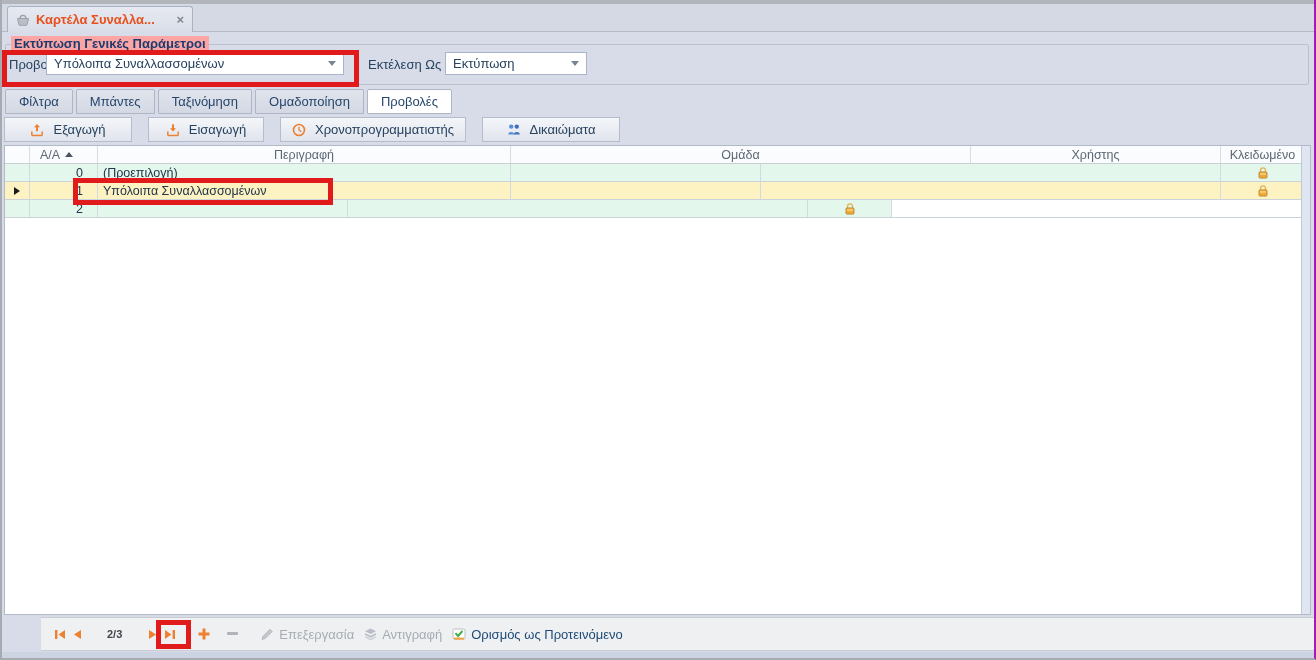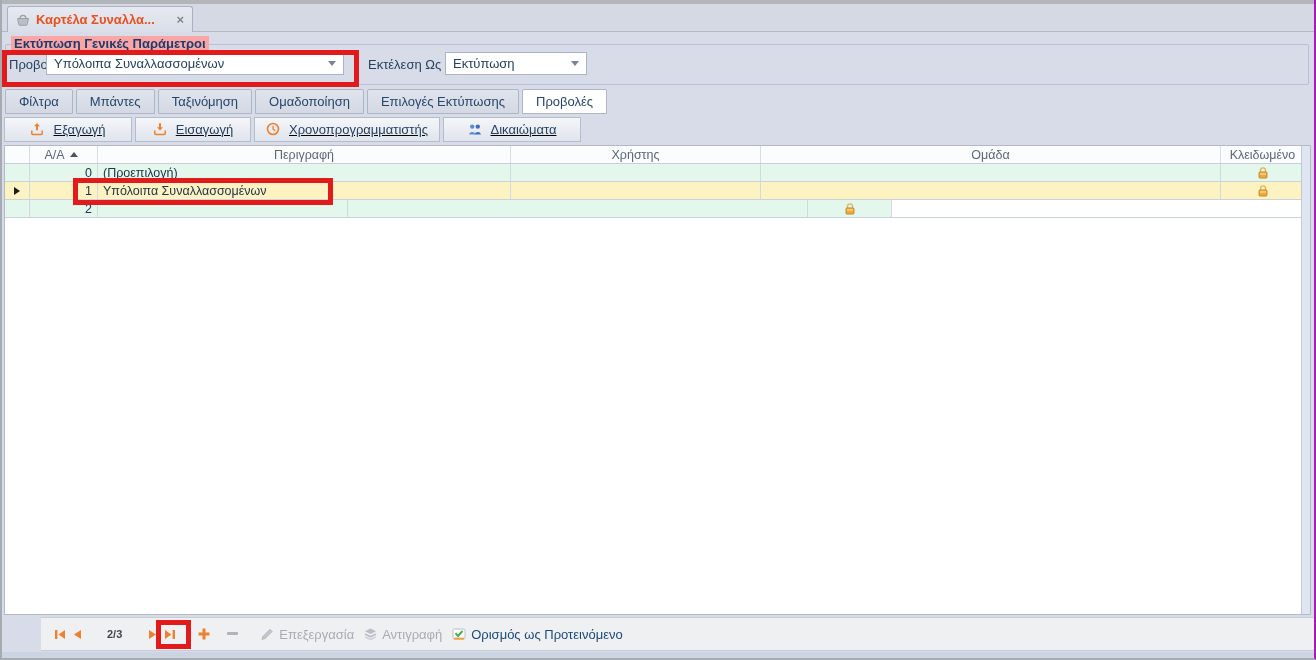--- a/index.html
+++ b/index.html
@@ -12,28 +12,28 @@
   .doc-tab .title { color: #e8511d; font-weight: bold; font-size: 13px; white-space: nowrap; }
   .doc-tab .close { color: #7f868f; font-weight: bold; font-size: 13px; margin-left: auto; cursor: default; }
   .legend { position: absolute; left: 9px; top: 36px; font-weight: bold; color: #1e3b6e; font-size: 13px; background: #fca5a5; padding: 0 3px; z-index: 2; white-space: nowrap; }
   .groupbox { position: absolute; left: 3px; right: 5px; top: 44px; height: 41px; border: 1px solid #b9c0cf; border-radius: 2px; }
   .field-label { position: absolute; color: #26425f; font-size: 13px; white-space: nowrap; }
   .dropdown { position: absolute; height: 23px; background: #fff; border: 1px solid #a9b3c9; display: flex; align-items: center; padding: 0 7px; color: #26425f; font-size: 13px; }
   .dd-arrow { margin-left: auto; width: 0; height: 0; border-left: 4px solid transparent; border-right: 4px solid transparent; border-top: 5px solid #7a8494; }
   .tabs { position: absolute; left: 3px; top: 89px; height: 21px; display: flex; gap: 3px; z-index: 1; }
   .tab { background: linear-gradient(#e0e4ec, #d3d8e4); border: 1px solid #aeb6c6; border-radius: 2px 2px 0 0; padding: 0 13px; display: flex; align-items: center; color: #27466b; font-size: 13px; height: 25px; white-space: nowrap; }
   .tab.active { background: #ffffff; }
-  .toolbar { position: absolute; left: 2px; top: 116px; height: 26px; display: flex; gap: 3px; align-items: center; text-decoration: underline; }
+  .toolbar { position: absolute; left: 2px; top: 116px; height: 26px; display: flex; gap: 16px; align-items: flex-end; }
   .tbtn { height: 25px; background: linear-gradient(#f4f6f9, #e0e4ec); border: 1px solid #b5bdcd; display: flex; align-items: center; justify-content: center; gap: 9px; color: #26425f; font-size: 13px; padding: 0 10px; }
   .grid { position: absolute; left: 2px; right: 3px; top: 145px; height: 470px; background: #fff; border: 1px solid #b2bac6; }
   .gheader { display: flex; height: 18px; background: #fbfcfd; border-bottom: 1px solid #c8ced6; color: #5c6876; font-size: 12.5px; }
   .hcell { display: flex; align-items: center; justify-content: center; border-right: 1px solid #d8dde3; height: 100%; gap: 5px; }
   .grow { display: flex; height: 18px; font-size: 12.5px; color: #22354a; border-bottom: 1px solid #ccd2d9; }
   .cell { display: flex; align-items: center; border-right: 1px solid #d3d9df; height: 100%; overflow: hidden; white-space: nowrap; }
-  .c-ind { width: 25px; } .c-idx { width: 68px; justify-content: flex-end; padding-right: 5px; }
+  .c-ind { width: 25px; } .c-idx { width: 68px; justify-content: flex-end; padding-right: 14px; }
   .c-desc { width: 413px; padding-left: 5px; } .c-user { width: 250px; } .c-grp { width: 460px; }
   .c-lock { width: 84px; justify-content: center; }
   .row-green .cell { background: #e3f7ec; }
   .row-sel .cell { background: #fdf3c2; }
   .sort-asc { width: 0; height: 0; border-left: 4px solid transparent; border-right: 4px solid transparent; border-bottom: 5px solid #4a5560; }
   .row-marker { width: 0; height: 0; border-top: 4px solid transparent; border-bottom: 4px solid transparent; border-left: 6px solid #1c1c1c; margin: auto; }
   .vscroll { position: absolute; top: 0; right: 0; bottom: 0; width: 9px; background: #dfe5f1; border-left: 1px solid #c2c9d6; }
   .footer { position: absolute; left: 0; right: 0; top: 617px; height: 34px; background: #eef0f2; border-top: 1px solid #c8cdd4; border-bottom: 1px solid #c8cdd4; display: flex; align-items: center; font-size: 13px; margin-left: 39px; }
   .footer .grp { display: flex; align-items: center; gap: 5px; }
   .page-num { font-size: 11px; font-weight: bold; color: #42474e; }
@@ -81,23 +81,20 @@
       </div>
     <div class="tab">
         <span>Μπάντες</span>
       </div>
     <div class="tab">
         <span>Ταξινόμηση</span>
       </div>
     <div class="tab">
         <span>Ομαδοποίηση</span>
       </div>
-    <div class="tab">
-        <span>Επιλογές Εκτύπωσης</span>
-      </div>
     <div class="tab active">
         <span>Προβολές</span>
       </div>
   </div>
 
   <div class="toolbar">
     <div class="tbtn" style="width:128px;">
       <span class="icon">
         <svg width="14" height="14" viewBox="0 0 14 14">
             <path d="M7 1 l3 3.2 h-2 v4 h-2 v-4 h-2 z" fill="#ed8132"></path>
@@ -140,25 +137,25 @@
   <div class="grid">
     <div class="gheader">
       <div class="hcell c-ind"></div>
       <div class="hcell c-idx" style="justify-content:center;">
         <span>Α/Α</span>
         <span class="sort-asc"></span>
       </div>
       <div class="hcell c-desc" style="justify-content:center; padding-left:0;">
           <span>Περιγραφή</span>
         </div>
+      <div class="hcell c-grp">
+          <span>Ομάδα</span>
+        </div>
       <div class="hcell c-user">
           <span>Χρήστης</span>
-        </div>
-      <div class="hcell c-grp">
-          <span>Ομάδα</span>
         </div>
       <div class="hcell c-lock">
           <span>Κλειδωμένο</span>
         </div>
     </div>
 
     <div class="grow row-green">
       <div class="cell c-ind"></div>
       <div class="cell c-idx">0</div>
       <div class="cell c-desc">(Προεπιλογή)</div>

